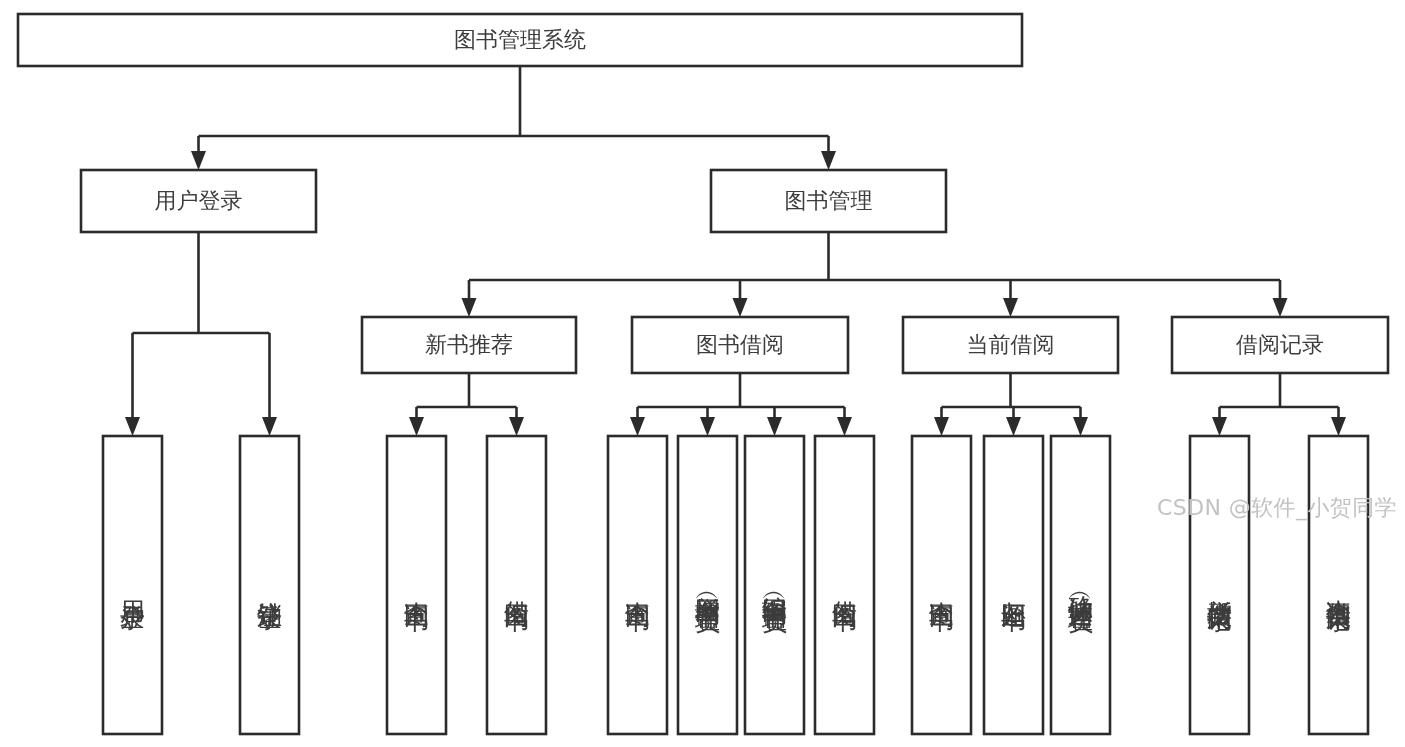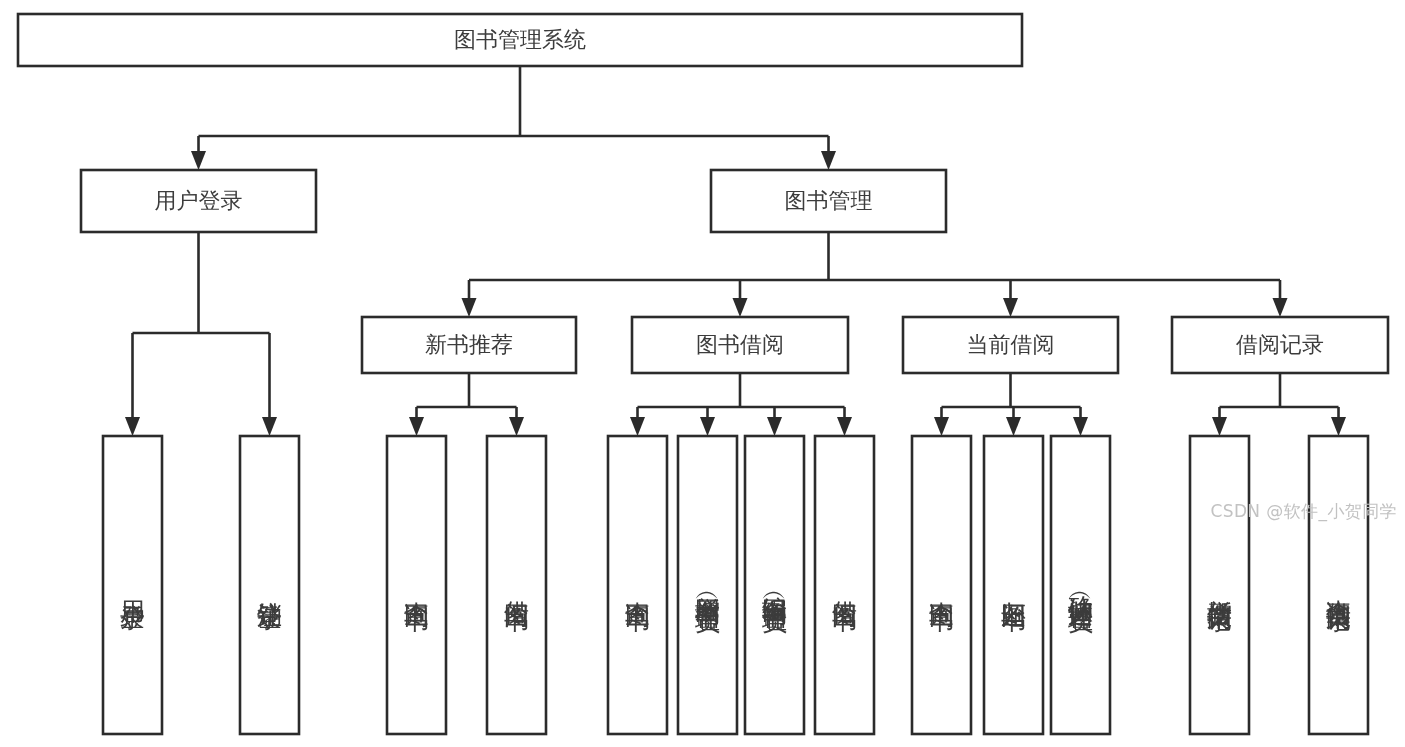--- a/index.html
+++ b/index.html
@@ -46,21 +46,21 @@
   }
   .arrow-head {
     fill: #2b2b2b;
     stroke: none;
   }
   .watermark {
     position: absolute;
     right: 8px;
     bottom: 4px;
     color: #c2c2c2;
-    font-size: 17px;
+    font-size: 22px;
     font-family: "DejaVu Sans", "Liberation Sans", sans-serif;
     white-space: nowrap;
     letter-spacing: 0.4px;
   }
   .vlabel-wrap {
     position: absolute;
     display: flex;
     align-items: center;
     justify-content: center;
     writing-mode: vertical-rl;

